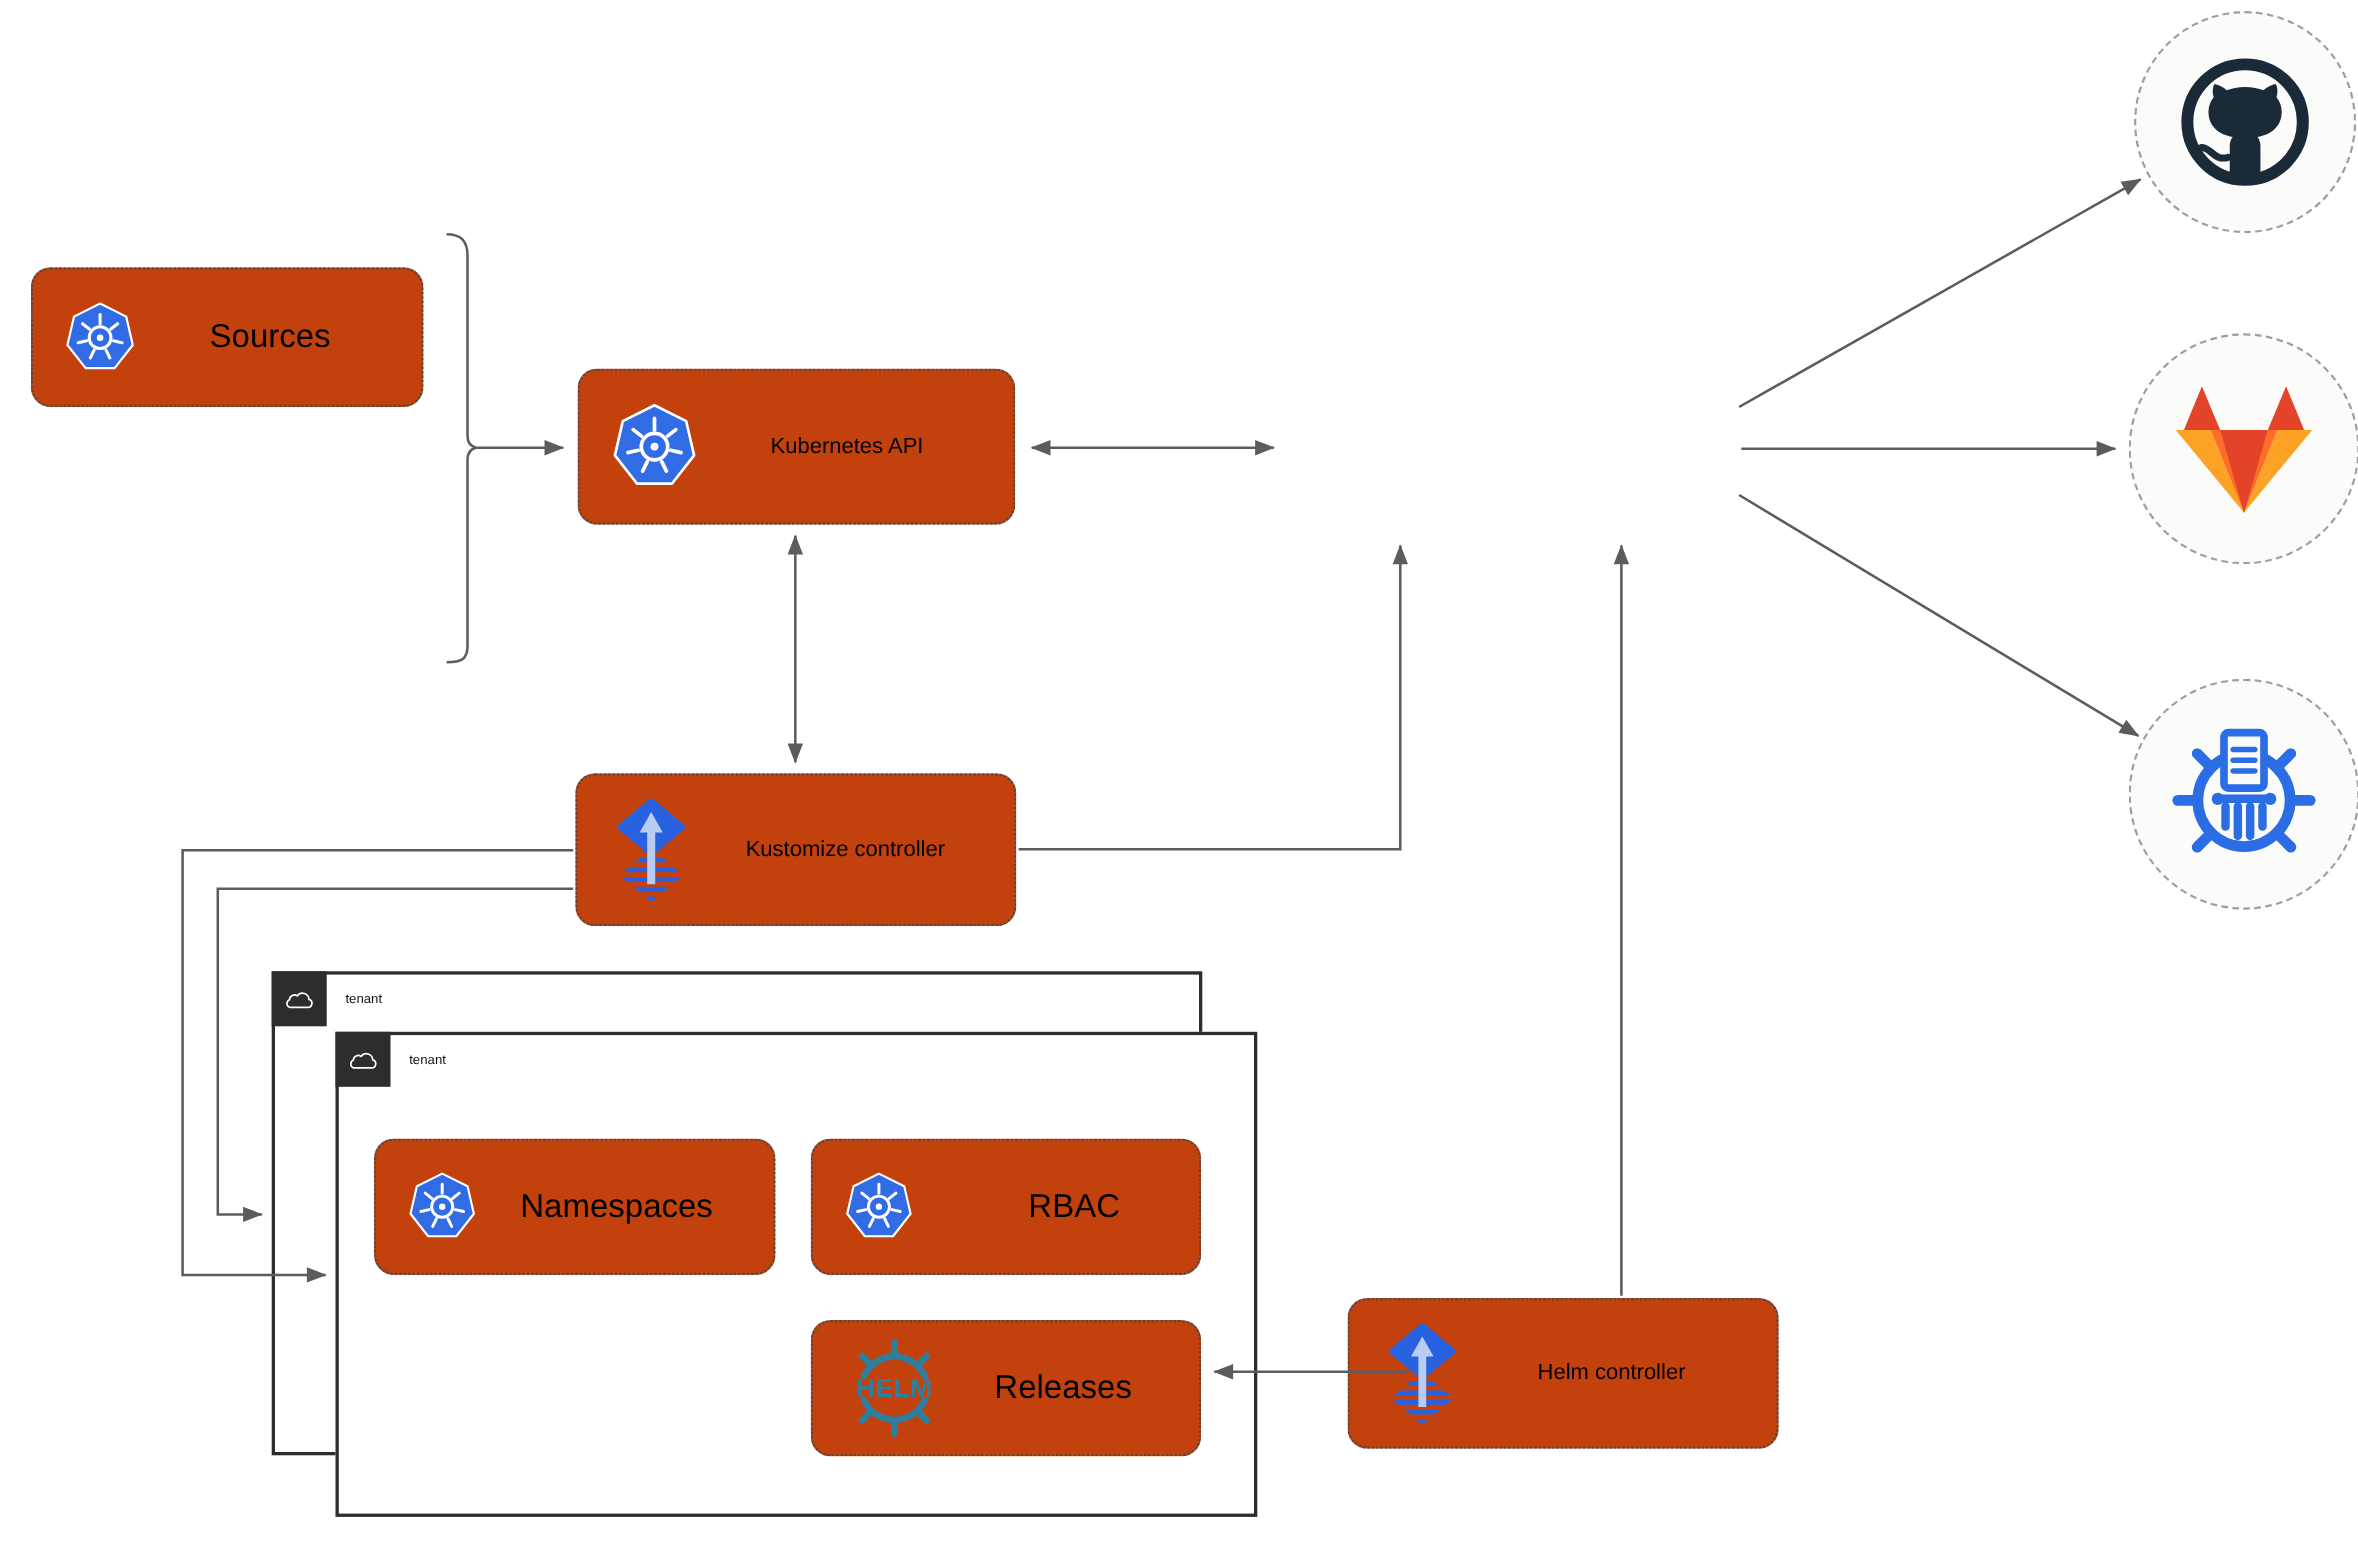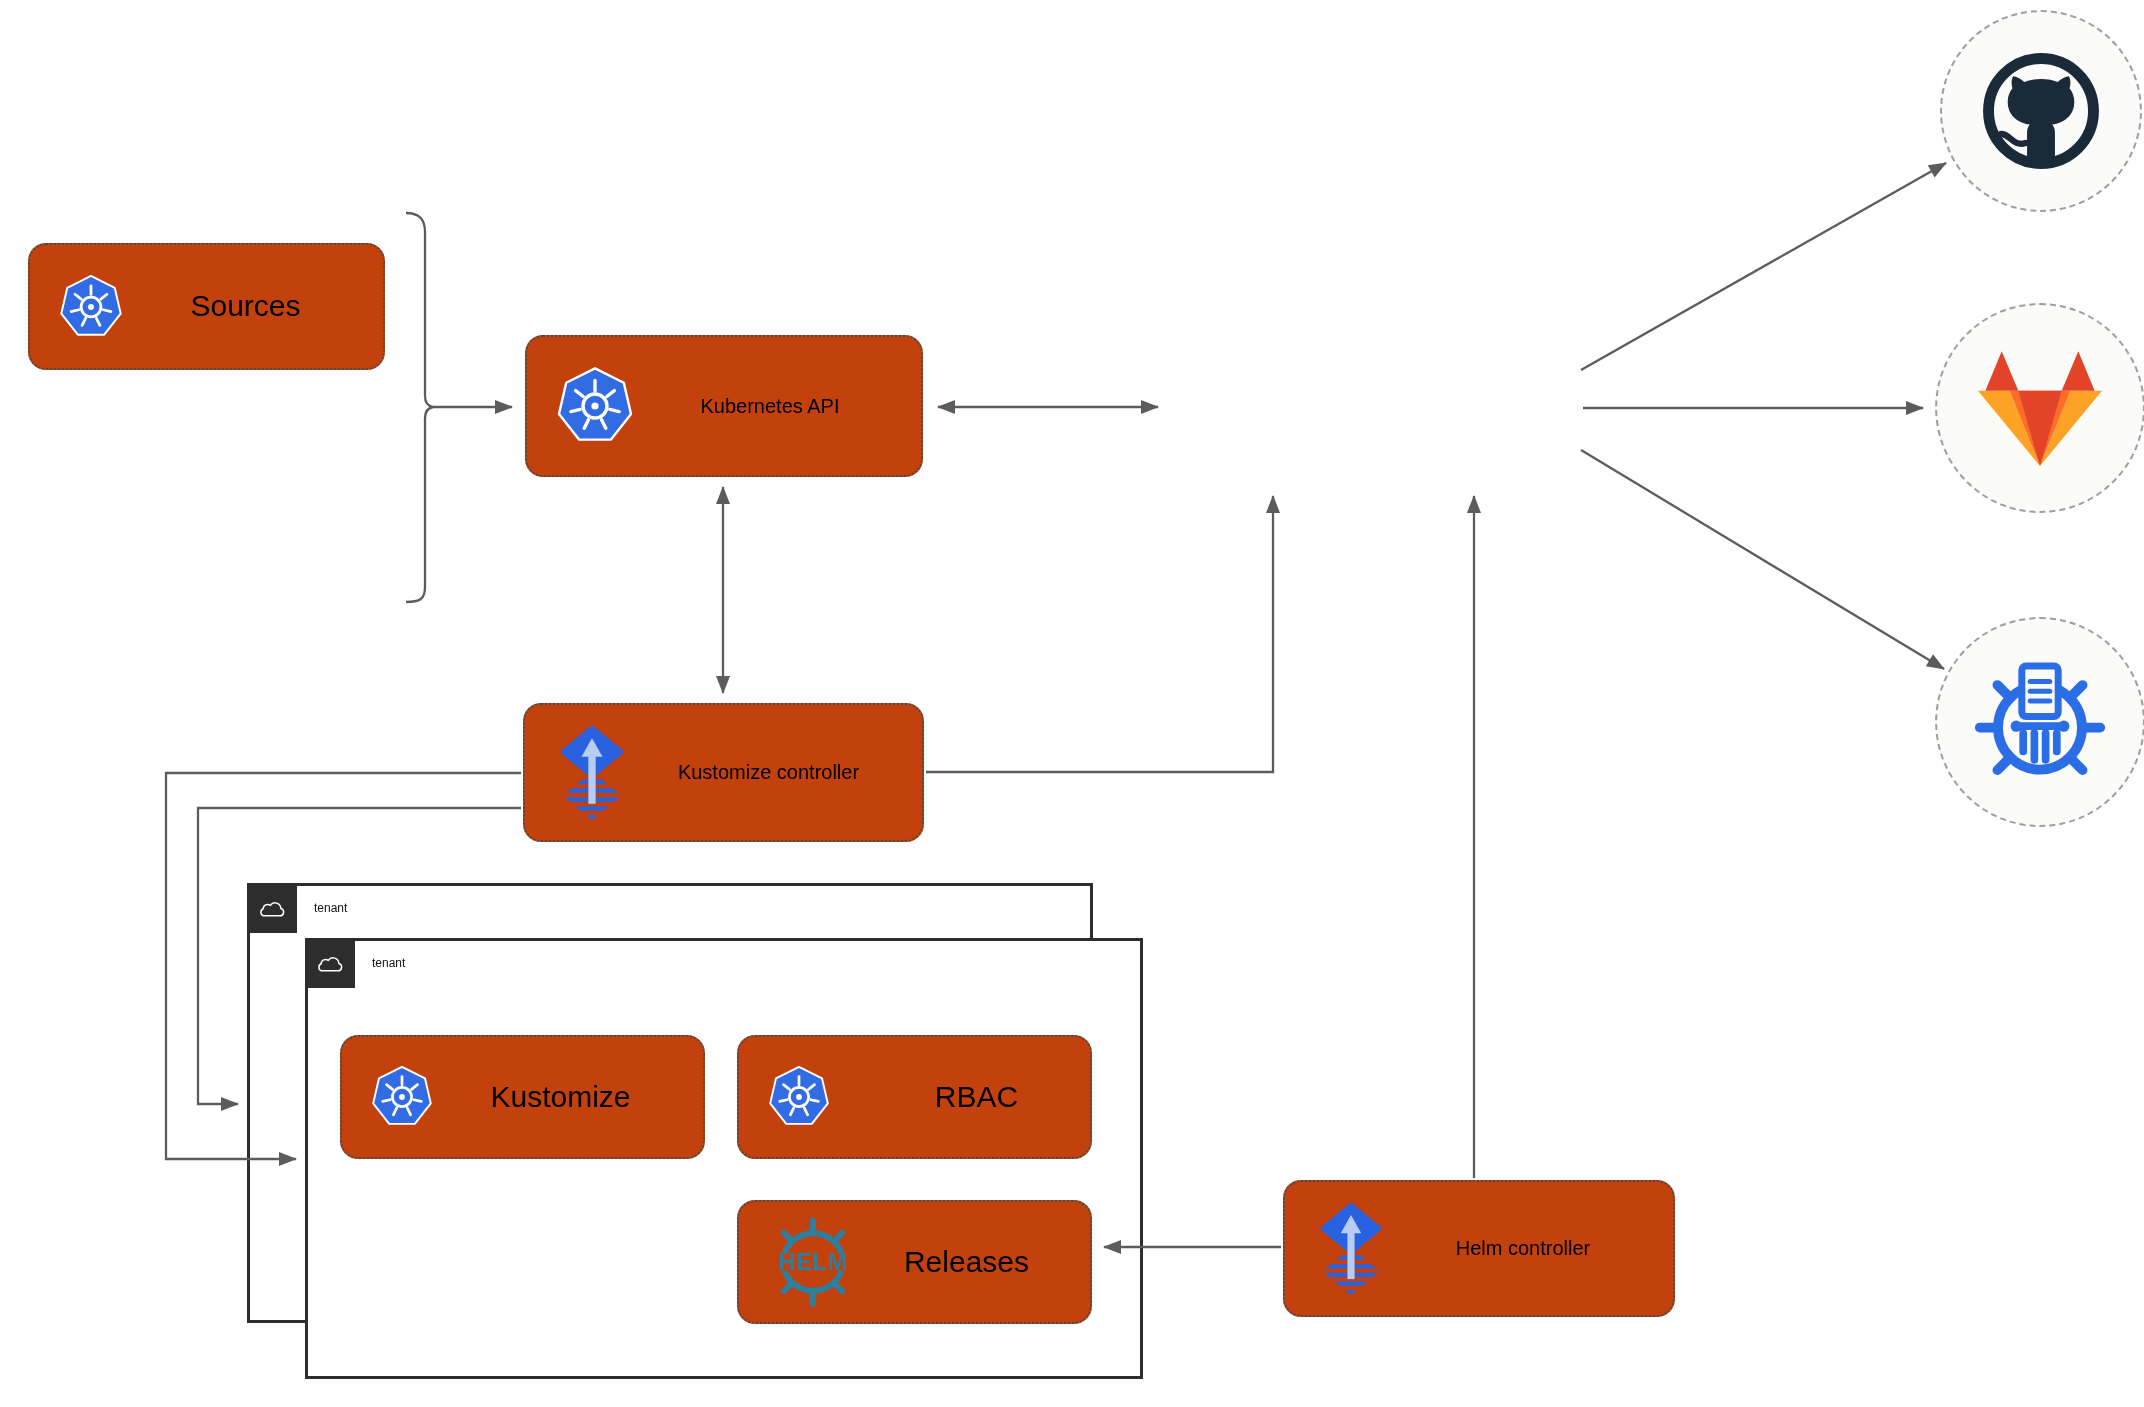--- a/index.html
+++ b/index.html
@@ -174,32 +174,32 @@
   </div>
 
 
   <div class="node ctrl" style="left:523px;top:703px;width:401px;height:139px;">
     <svg class="icon" width="78" height="94" viewBox="0 0 96 116">
         <use href="#i-flux"></use>
       </svg>
     <span class="lbl">Kustomize controller</span>
   </div>
 
-  <div class="node ctrl" style="left:1283px;top:1180px;width:392px;height:137px;justify-content:center;">
+  <div class="node ctrl" style="left:1225px;top:1180px;width:392px;height:137px;justify-content:center;">
     <svg class="icon" width="76" height="92" viewBox="0 0 96 116">
         <use href="#i-flux"></use>
       </svg>
     <span class="lbl">Helm controller</span>
   </div>
 
   <div class="node small" style="left:340px;top:1035px;width:365px;height:124px;">
     <svg class="icon" width="64" height="64" viewBox="0 0 100 100">
         <use href="#i-k8s"></use>
       </svg>
-    <span class="lbl">Kustomize</span>
+    <span class="lbl">Namespaces</span>
   </div>
 
   <div class="node small" style="left:737px;top:1035px;width:355px;height:124px;gap:48px;">
     <svg class="icon" width="64" height="64" viewBox="0 0 100 100">
         <use href="#i-k8s"></use>
       </svg>
     <span class="lbl">RBAC</span>
   </div>
 
 

